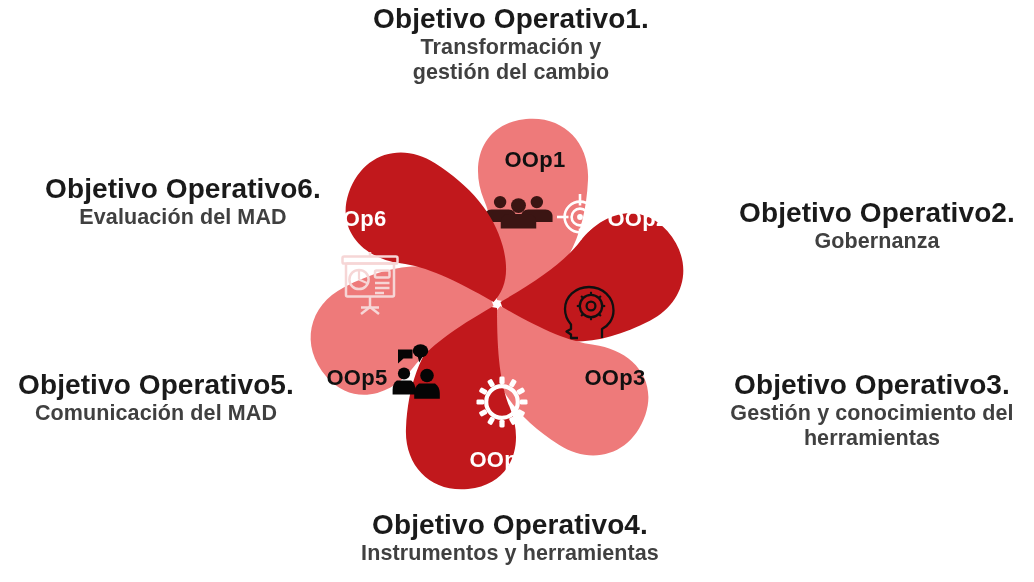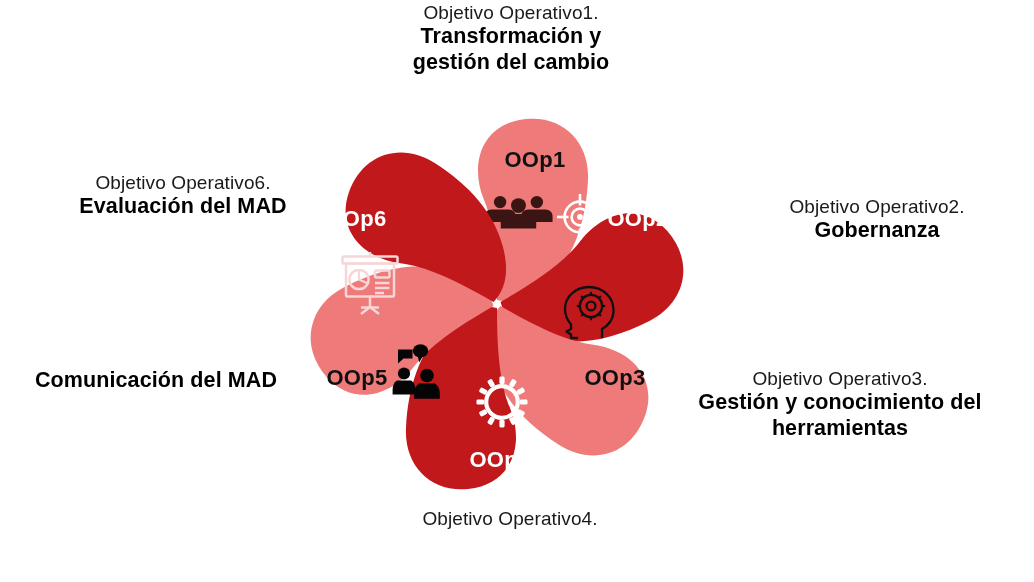--- a/index.html
+++ b/index.html
@@ -21,40 +21,40 @@
   }
 
   
   .label {
     position: absolute;
     line-height: 1.18;
   }
   .label .lead {
     display: block;
     color: #1a1a1a;
-    font-weight: 400;
-    font-size: 19px;
+    font-weight: 700;
+    font-size: 28px;
     letter-spacing: .1px;
     white-space: nowrap;
   }
   .label .emph {
     display: block;
-    color: #000000;
+    color: #404040;
     font-weight: bold;
     font-size: 21.5px;
     letter-spacing: .1px;
   }
   .label.nowrap .emph { white-space: nowrap; }
 
   .label-c  { text-align: center; }
 
   
   #label-oop1 { left: 352px; top:   2px;  width: 318px; }
   #label-oop2 { left: 724px; top: 196px;  width: 306px; }
-  #label-oop3 { left: 680px; top: 368px;  width: 320px; }
+  #label-oop3 { left: 712px; top: 368px;  width: 320px; }
   #label-oop4 { left: 330px; top: 508px;  width: 360px; }
   #label-oop5 { left:  10px; top: 368px;  width: 292px; }
   #label-oop6 { left:  40px; top: 172px;  width: 286px; }
 
   
   #wheel-wrap {
     position: absolute;
     left: 288px;
     top: 104px;
     width: 418px;
@@ -88,23 +88,25 @@
   </div>
 
   <div class="label label-c" id="label-oop3">
     <span class="lead">Objetivo Operativo3.</span>
     <span class="emph">Gestión y conocimiento del</span>
     <span class="emph">herramientas</span>
   </div>
 
   <div class="label label-c nowrap" id="label-oop4">
     <span class="lead">Objetivo Operativo4.</span>
+    <span class="emph">Instrumentos y herramientas</span>
   </div>
 
   <div class="label label-c nowrap" id="label-oop5">
+    <span class="lead">Objetivo Operativo5.</span>
     <span class="emph">Comunicación del MAD</span>
   </div>
 
   <div class="label label-c nowrap" id="label-oop6">
     <span class="lead">Objetivo Operativo6.</span>
     <span class="emph">Evaluación del MAD</span>
   </div>
 
   <div id="wheel-wrap">
     <svg id="wheel" viewBox="0 0 418 400" xmlns="http://www.w3.org/2000/svg">

